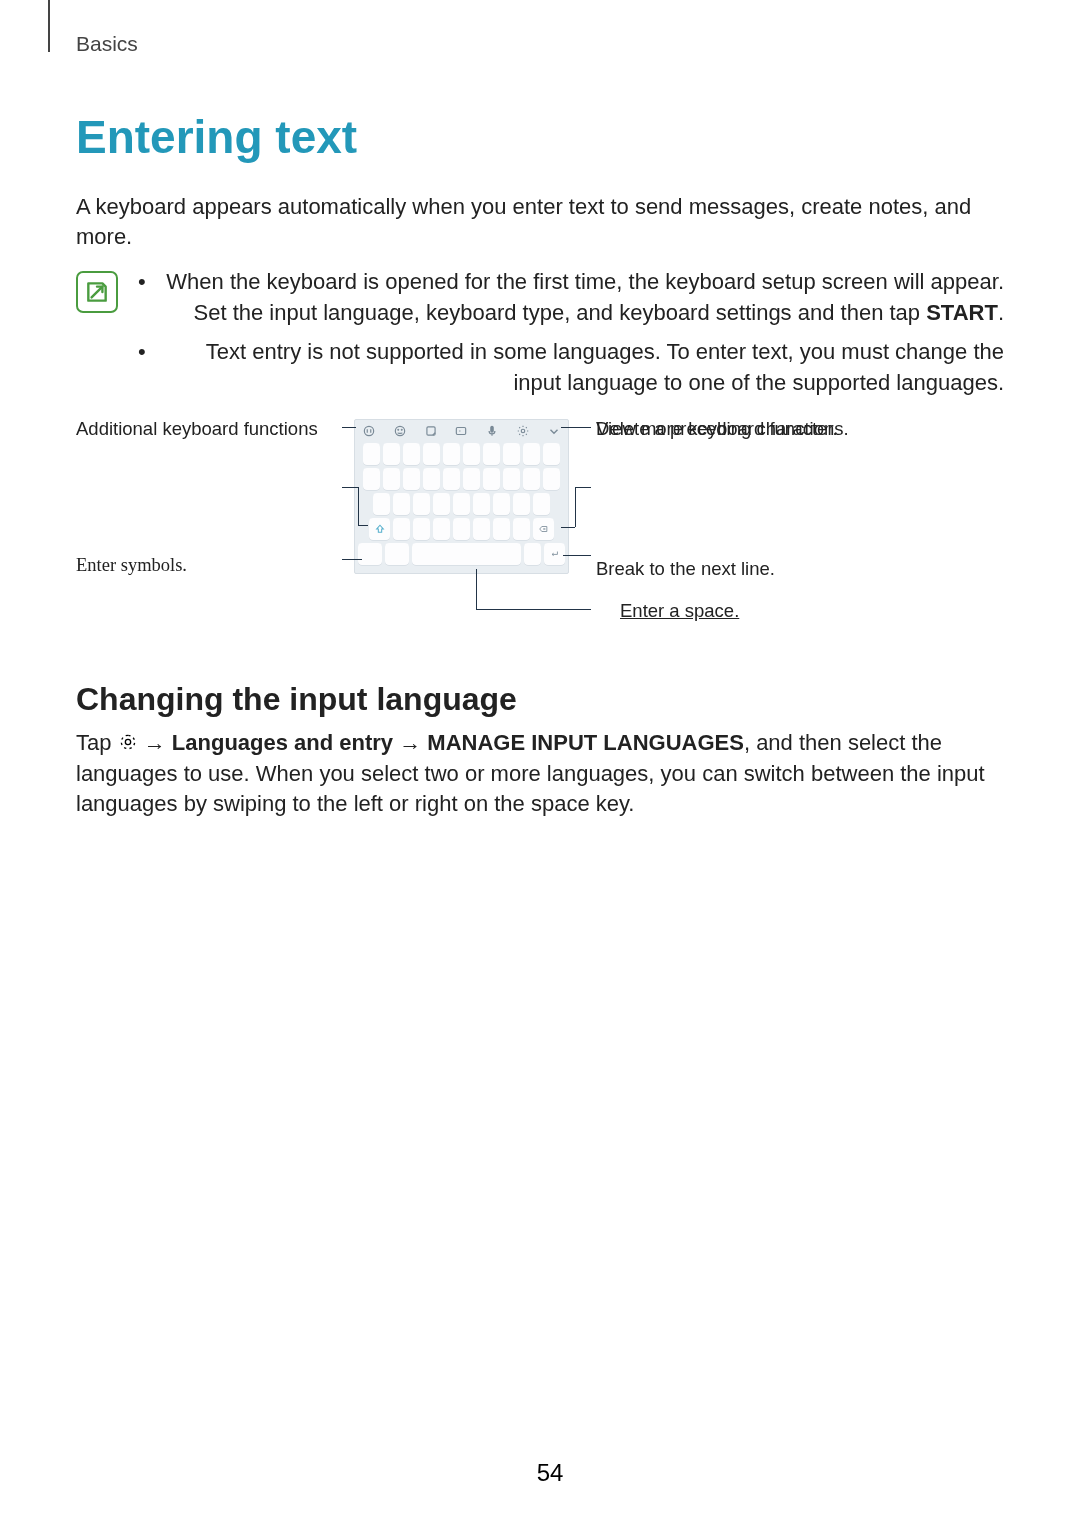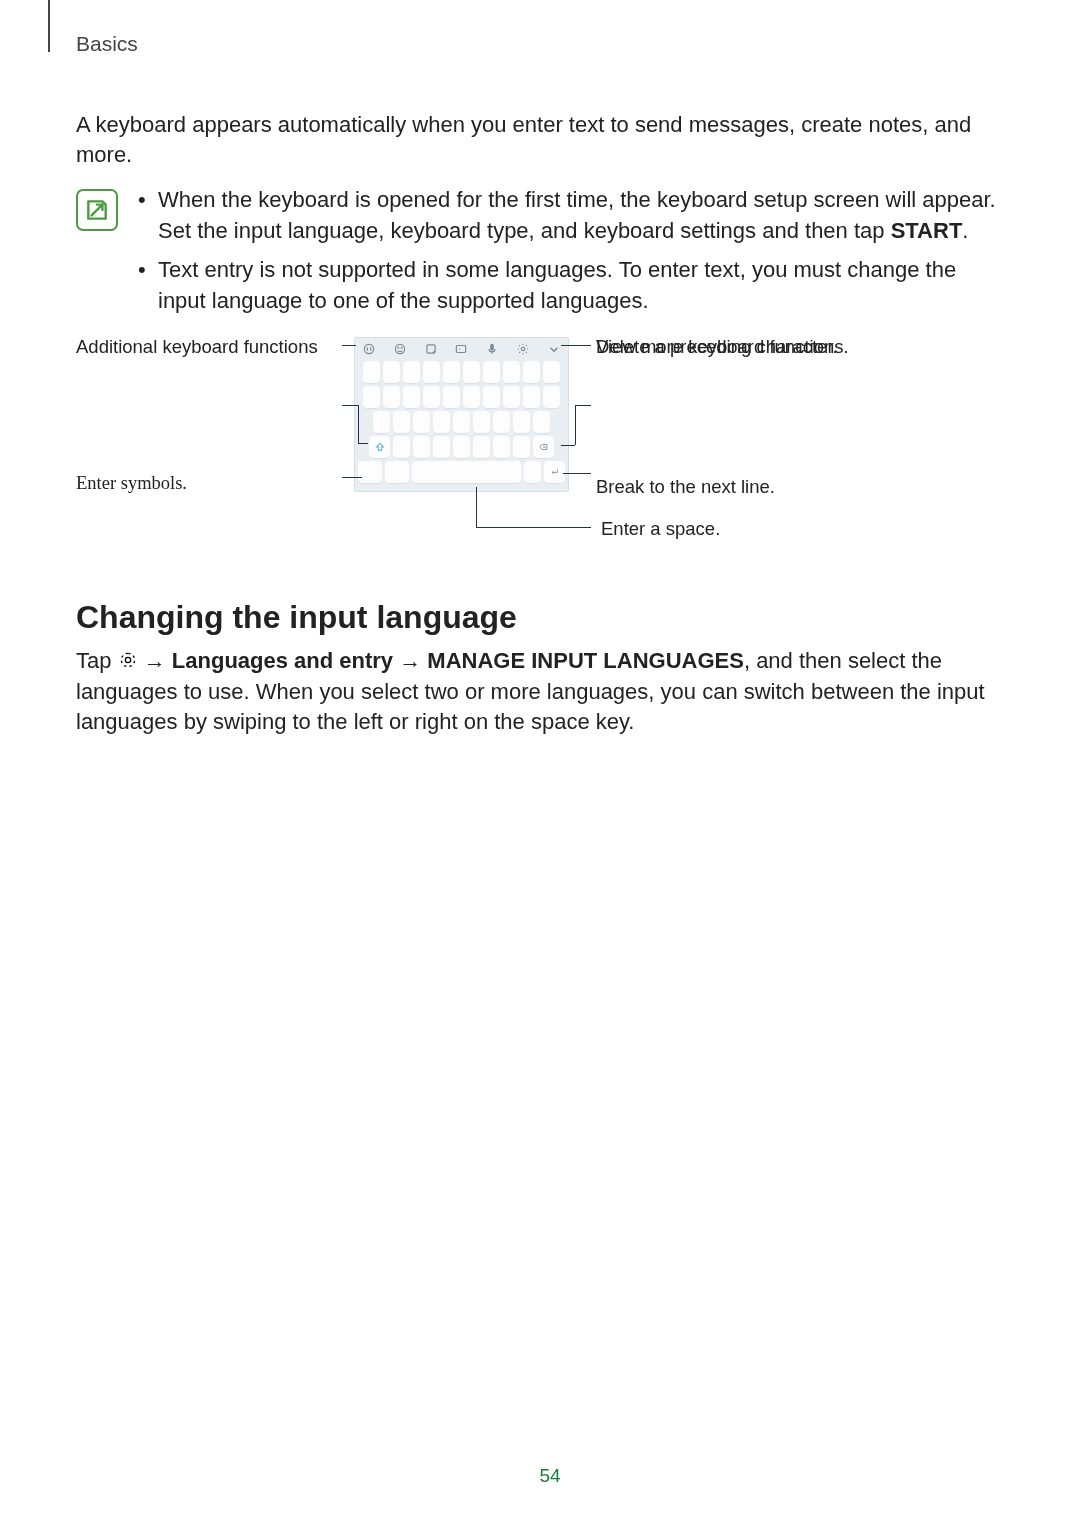--- a/index.html
+++ b/index.html
@@ -81,21 +81,21 @@
   }
   .notice .icon {
     flex: 0 0 42px;
     height: 42px;
     border: 2px solid #4a9c3f;
     border-radius: 7px;
     display:flex; align-items:center; justify-content:center;
     margin-top:4px;
   }
   .notice .icon svg { width: 26px; height: 26px; }
-  .notice ul { margin:0; padding-left: 26px; }
+  .notice ul { margin:0; padding-left: 26px; text-align: right; }
   .notice li { font-size:22px; line-height:1.4; margin-bottom: 8px; }
   .notice li::marker { content:"•  "; }
 
   
   .diagram {
     position: relative;
     height: 230px;
     margin: 10px 0 0 0;
   }
   .kb {
@@ -149,35 +149,36 @@
     background: var(--leader);
   }
   .leader.h { height:1.3px; }
   .leader.v { width:1.3px; }
 
   .pagenum {
     position:absolute;
     bottom: 40px;
     left:0; right:0;
     text-align:center;
-    font-size: 19px;
-    color:#15803d;
+    font-size: 24px;
+    color:#000000;
     margin-left:20px;
   }
 
   .gear { vertical-align: -2px; }
 </style>
 </head>
 <body>
 
 <div class="page">
   <div class="gutter"></div>
   <div class="running-head">Basics</div>
 
   <div class="content">
+    <h1 class="section-title">Entering text</h1>
     <p class="body">A keyboard appears automatically when you enter text to send messages, create notes, and more.</p>
 
     <div class="notice">
       <div class="icon">
         <svg viewBox="0 0 24 24" fill="none" stroke="#4a9c3f" stroke-width="2.2" stroke-linecap="round" stroke-linejoin="round">
           <path d="M4 4 H17 L20 7 V20 H4 Z"></path>
           <path d="M7 17 L17 7"></path>
           <path d="M12 7 L17 7 L17 12"></path>
         </svg>
       </div>
@@ -322,21 +323,21 @@
       <div class="leader v" style="left:499px; top:70px; height:40px;"></div>
       <div class="leader h" style="left:485px; top:110px; width:14px;"></div>
       <div class="leader h" style="left:499px; top:70px; width:16px;"></div>
       <div class="lbl" style="left:520px; top:60;">Delete a preceding character.</div>
 
       <div class="leader h" style="left:487px; top:138px; width:28px;"></div>
       <div class="lbl" style="left:520px; top:140px;">Break to the next line.</div>
 
       <div class="leader v" style="left:400px; top:152px; height:40px;"></div>
       <div class="leader h" style="left:400px; top:192px; width:115px;"></div>
-      <div class="lbl" style="left:525px; top:182px;">Enter a space.</div>
+      <div class="lbl" style="left:544px; top:182px;text-decoration:underline;">Enter a space.</div>
     </div>
 
     <h3 class="sub-sub-title">Changing the input language</h3>
     <p class="body">
       <span>Tap </span><span class="gear"><svg width="20" height="20" viewBox="0 0 24 24" fill="none" stroke="#000" stroke-width="1.6">
             <circle cx="12" cy="12" r="3.2"></circle>
             <path stroke-dasharray="2.8 3.9" d="M12 4a8 8 0 100 16 8 8 0 000-16z"></path>
           </svg></span><span> → </span><b>Languages and entry</b><span> → </span><b>MANAGE INPUT LANGUAGES</b><span>, and then select the languages to use. When you select two or more languages, you can switch between the input languages by swiping to the left or right on the space key.</span>
     </p>
   </div>

